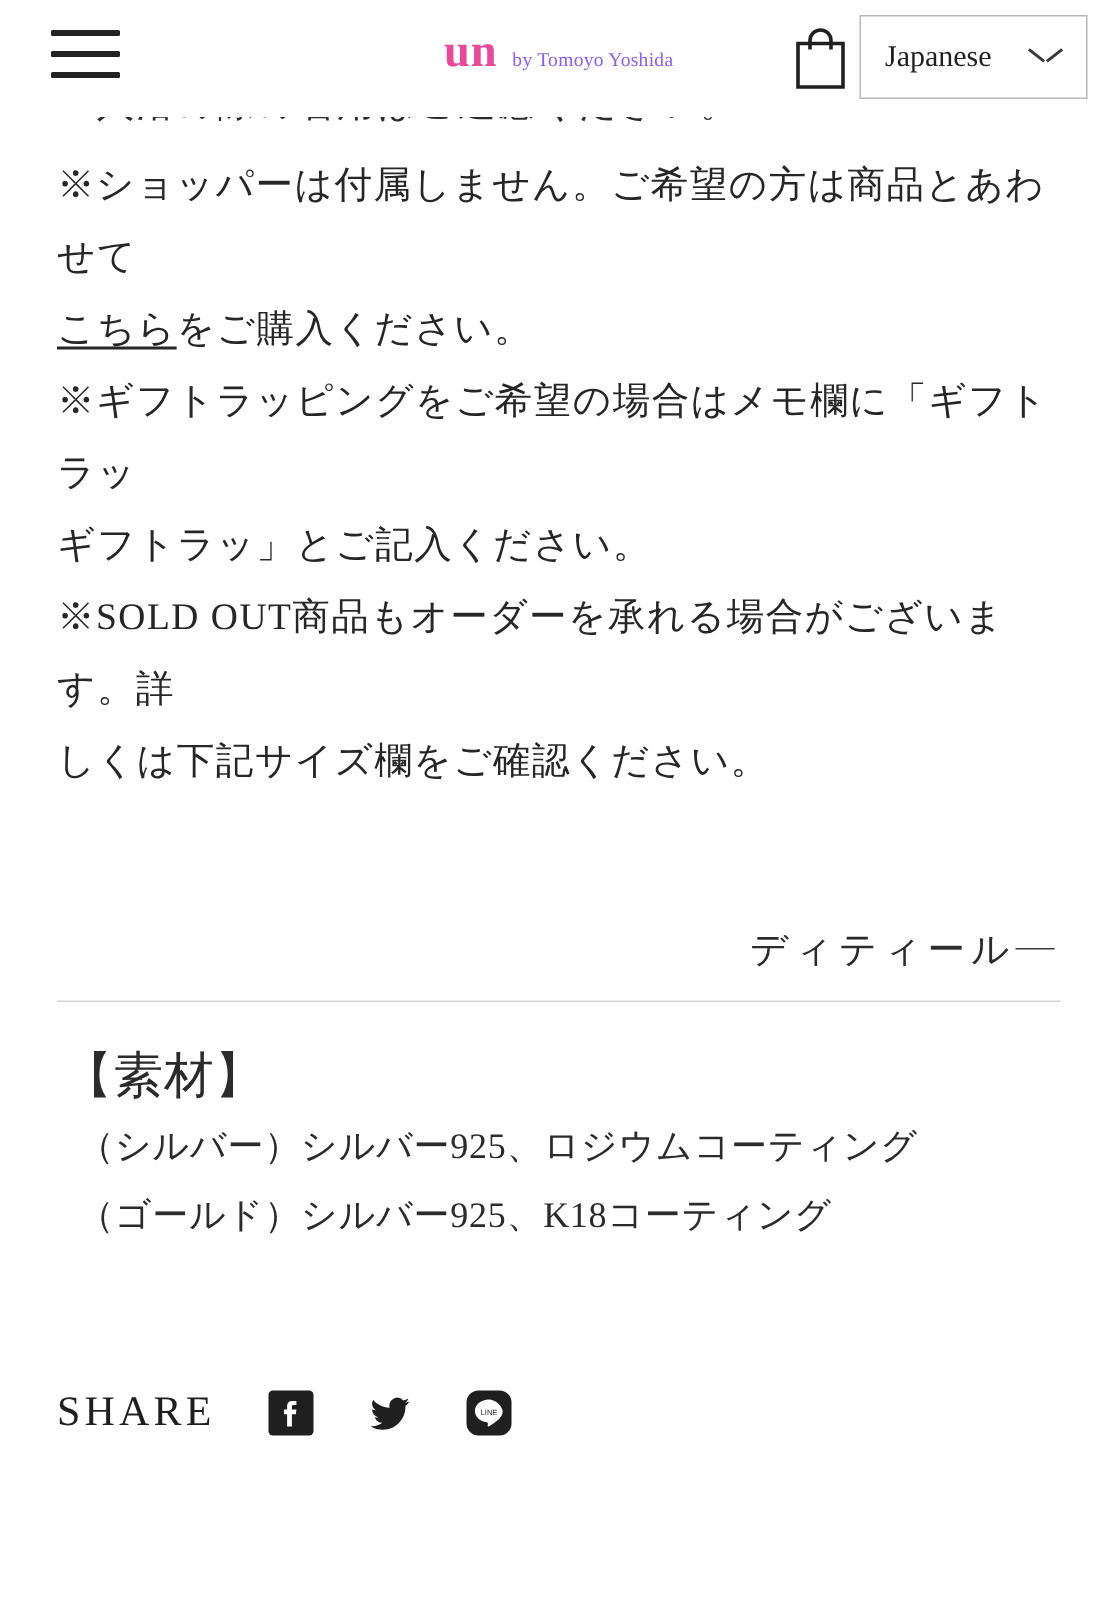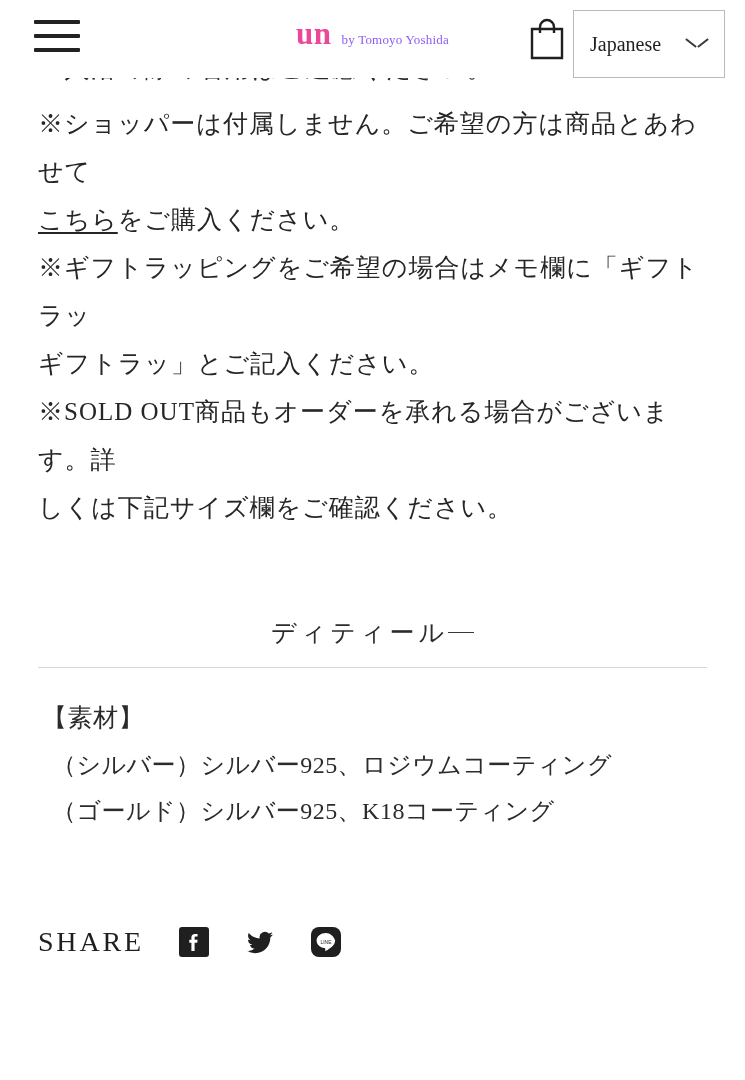--- a/index.html
+++ b/index.html
@@ -79,21 +79,21 @@
     top: 16px;
     width: 46px;
     height: 46px;
     cursor: pointer;
   }
   .lang {
     position: absolute;
     right: 20px;
     top: 10px;
     width: 152px;
-    height: 68px;
+    height: 56px;
     border: 1px solid #b9b9b9;
     background: #fff;
     display: flex;
     align-items: center;
     justify-content: space-between;
     padding: 0 16px;
     box-sizing: border-box;
     cursor: pointer;
   }
   .lang-label {
@@ -156,21 +156,21 @@
 
   
   .acc {
     margin-top: 36px;
   }
   .acc-head {
     border-bottom: 1px solid #d6d6d6;
     padding: 10px 4px 18px 4px;
     display: flex;
     align-items: center;
-    justify-content: center;
+    justify-content: flex-end;
     cursor: pointer;
   }
   .acc-title {
     font-size: 25px;
     letter-spacing: 0.16em;
     color: #2b2b2b;
   }
   .sign {
     position: relative;
     width: 26px;
@@ -189,21 +189,21 @@
     left: 12px;
     top: 0;
     width: 1.8px;
     height: 26px;
     background: #3a3a3a;
   }
   .acc-body {
     padding: 26px 4px 0 4px;
   }
   .acc-body .mat-title {
-    font-size: 25px;
+    font-size: 33px;
     line-height: 48px;
     margin: 0;
     letter-spacing: 0.02em;
   }
   .acc-body .mat-line {
     font-size: 24px;
     line-height: 46px;
     margin: 0;
     letter-spacing: 0.02em;
     padding-left: 10px;

